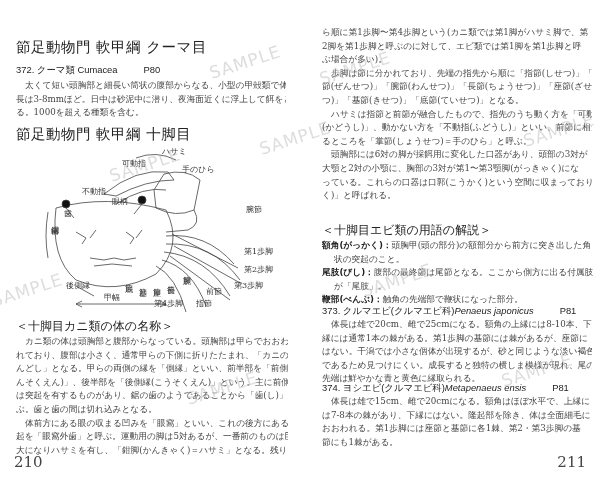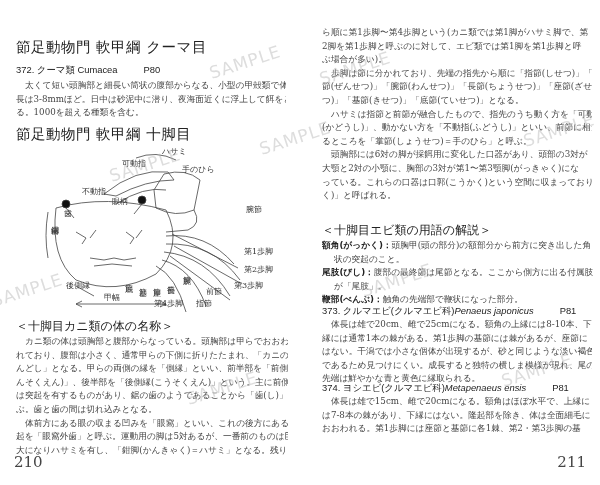--- a/index.html
+++ b/index.html
@@ -191,20 +191,21 @@
 
   <div style="position:absolute;top:382px;left:22px;width:270px;">
     <div class="entry-head">
       <span><span>374. ヨシエビ(クルマエビ科)</span><span class="sci">Metapenaeus ensis</span></span>
       <span>P81</span>
     </div>
     <div class="para">
       <div class="line" style="padding-left:9px;">体長は雄で15cm、雌で20cmになる。額角はほぼ水平で、上縁に</div>
       <div class="line">は7-8本の棘があり、下縁にはない。隆起部を除き、体は全面細毛に</div>
       <div class="line">おおわれる。第1歩脚には座節と基節に各1棘、第2・第3歩脚の基</div>
+      <div class="line">節にも1棘がある。</div>
     </div>
   </div>
 
   <div class="page-num" style="right:14px;">211</div>
 
   <div class="watermark" style="left:222px;top:120px;">SAMPLE</div>
   <div class="watermark" style="left:18px;top:58px;">SAMPLE</div>
   <div class="watermark" style="left:60px;top:270px;">SAMPLE</div>
   <div class="watermark" style="left:200px;top:360px;">SAMPLE</div>
 </div>

